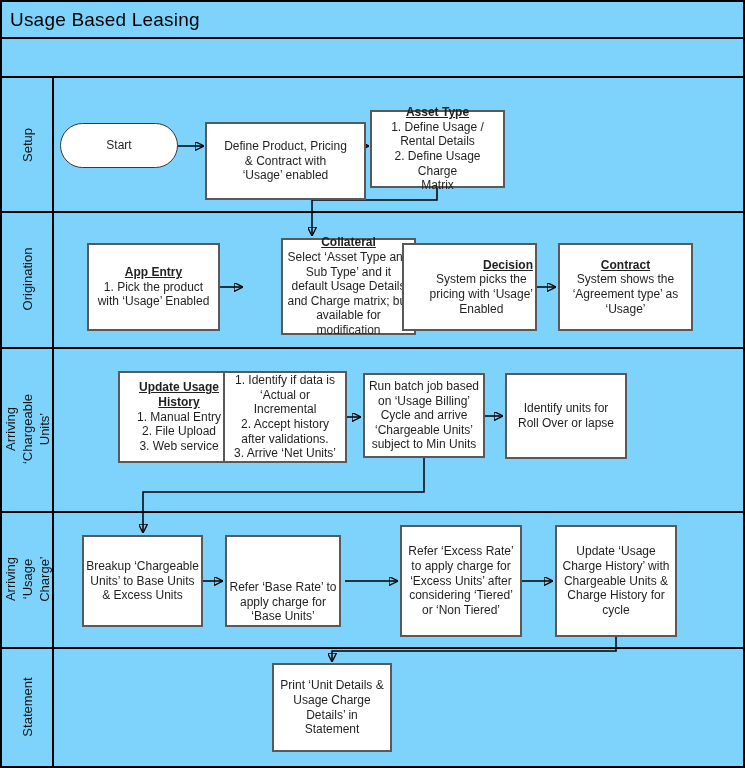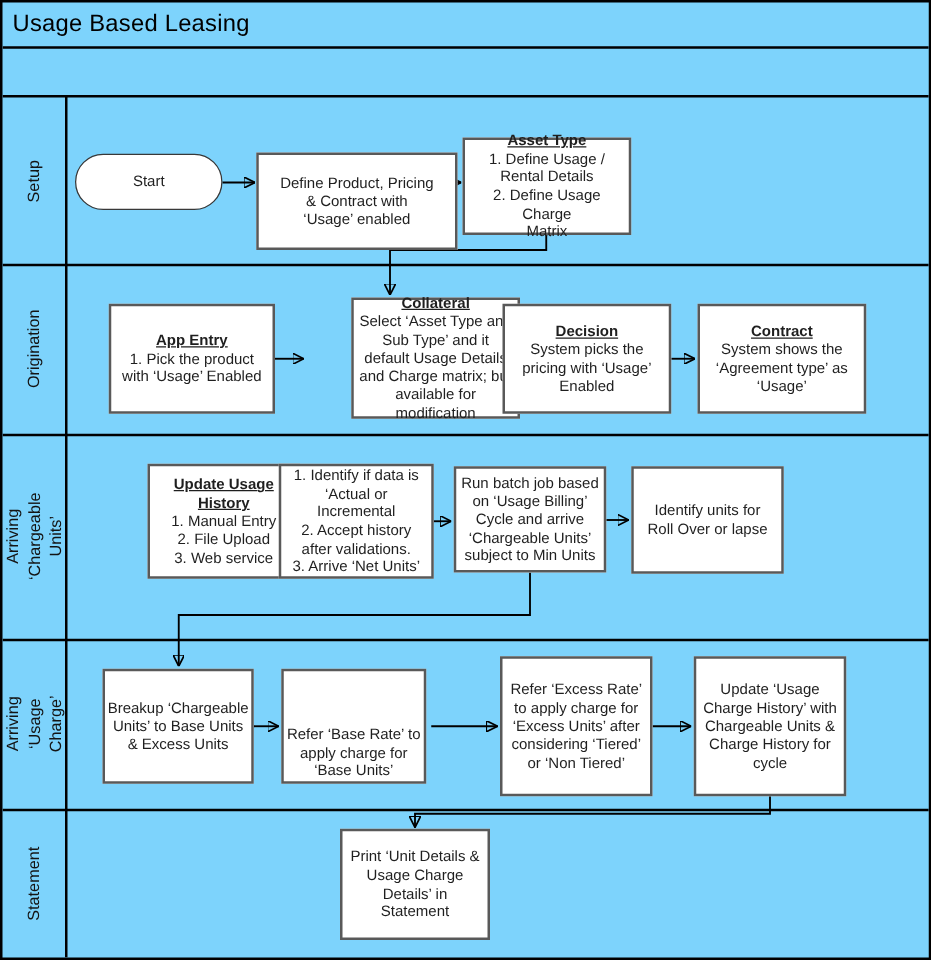--- a/index.html
+++ b/index.html
@@ -114,21 +114,21 @@
   </div>
   <div class="node" style="left:243px;top:236px;width:135px;height:97px;margin-left:36px;">
     <div class="t">Collateral</div>
     <div class="nt">Select ‘Asset Type and
 Sub Type’ and it
 default Usage Details
 and Charge matrix; but
 available for
 modification</div>
   </div>
-  <div class="node" style="left:400px;top:241px;width:135px;height:88px;">
+  <div class="node" style="left:400px;top:241px;width:135px;height:88px;align-items:flex-end;">
     <div class="t">Decision</div>
     <div class="nt">System picks the
 pricing with ‘Usage’
 Enabled</div>
   </div>
   <div class="node" style="left:556px;top:241px;width:135px;height:88px;">
     <div class="t">Contract</div>
     <div class="nt">System shows the
 ‘Agreement type’ as
 ‘Usage’</div>

